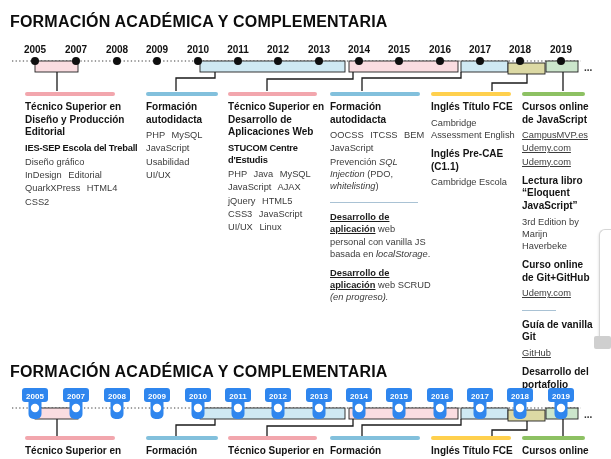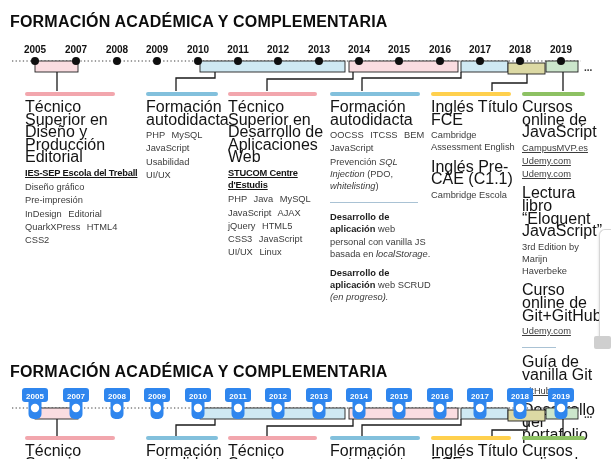--- a/index.html
+++ b/index.html
@@ -9,31 +9,31 @@
   #title-top{top:13px;}
   #title-bottom{top:363px;}
   svg.timeline{position:absolute;left:0;width:611px;height:55px;}
   #tl-top{top:36px;}
   #tl-bottom{top:383px;}
   .cols{position:absolute;left:0;width:611px;}
   #cols-top{top:92px;}
   #cols-bottom{top:436px;}
   .col{position:absolute;top:0;}
   .bar{height:4px;border-radius:2px;margin-bottom:5px;}
-  .heading{font-size:16px;font-weight:normal;line-height:12.6px;color:#141414;margin-bottom:3px;}
+  .heading{font-size:10px;font-weight:bold;line-height:12.6px;color:#141414;margin-bottom:3px;}
   .heading2{margin-top:7px;}
   .blk{font-size:9.3px;line-height:12.2px;color:#3c3c3c;margin-bottom:1px;}
-  .subheading{font-weight:bold;color:#141414;letter-spacing:-.2px;margin-bottom:2px;text-decoration:underline;}
+  .subheading{font-weight:bold;color:#141414;letter-spacing:-.2px;margin-bottom:2px;}
   .skills{word-spacing:4px;white-space:nowrap;}
   .para{margin-bottom:7px;}
   a.link{display:block;color:#3c3c3c;text-decoration:underline;cursor:pointer;}
   .divider{border-top:1.6px solid #a9c2d4;margin:10px 0 8px 0;}
   .b{font-weight:bold;color:#1d1d1d;}
   .i{font-style:italic;}
-  .u{}
+  .u{text-decoration:underline;}
   .adjacent-card{position:absolute;left:599px;top:229px;width:12px;height:115px;background:#fff;border:1px solid #d6d6d6;border-right:none;border-radius:6px 0 0 6px;box-shadow:-1px 1px 2px rgba(0,0,0,.08);}
   .bg-gap{position:absolute;left:594px;top:336px;width:17px;height:13px;background:#cfcfcf;border-radius:2px;}
 </style>
 </head>
 <body>
 
 <div class="page">
 
   <div class="sec-title" id="title-top">FORMACIÓN ACADÉMICA Y COMPLEMENTARIA</div>
   <svg class="timeline" id="tl-top" viewBox="0 36 611 55">
@@ -79,21 +79,20 @@
       <text x="520" y="53" text-anchor="middle" font-size="10" font-weight="bold" fill="#111">2018</text>
       <circle cx="561" cy="61" r="4" fill="#0f0f0f"></circle>
       <text x="561" y="53" text-anchor="middle" font-size="10" font-weight="bold" fill="#111">2019</text>
     </svg>
   <div class="cols" id="cols-top">
       <div class="col" style="left: 25px; width: 116px;">
         <div class="bar" style="width: 90px; background: rgb(242, 166, 173);"></div>
         <div class="heading">Técnico Superior en Diseño y Producción Editorial</div>
         <div class="blk subheading">IES-SEP Escola del Treball</div>
         <div class="blk">Diseño gráfico</div>
-        <div class="blk">Pre-impresión</div>
         <div class="blk skills">InDesign Editorial</div>
         <div class="blk skills">QuarkXPress HTML4</div>
         <div class="blk">CSS2</div>
       </div>
       <div class="col" style="left: 146px; width: 80px;">
         <div class="bar" style="width: 72px; background: rgb(130, 192, 220);"></div>
         <div class="heading">Formación autodidacta</div>
         <div class="blk skills">PHP MySQL</div>
         <div class="blk">JavaScript</div>
         <div class="blk">Usabilidad</div>

